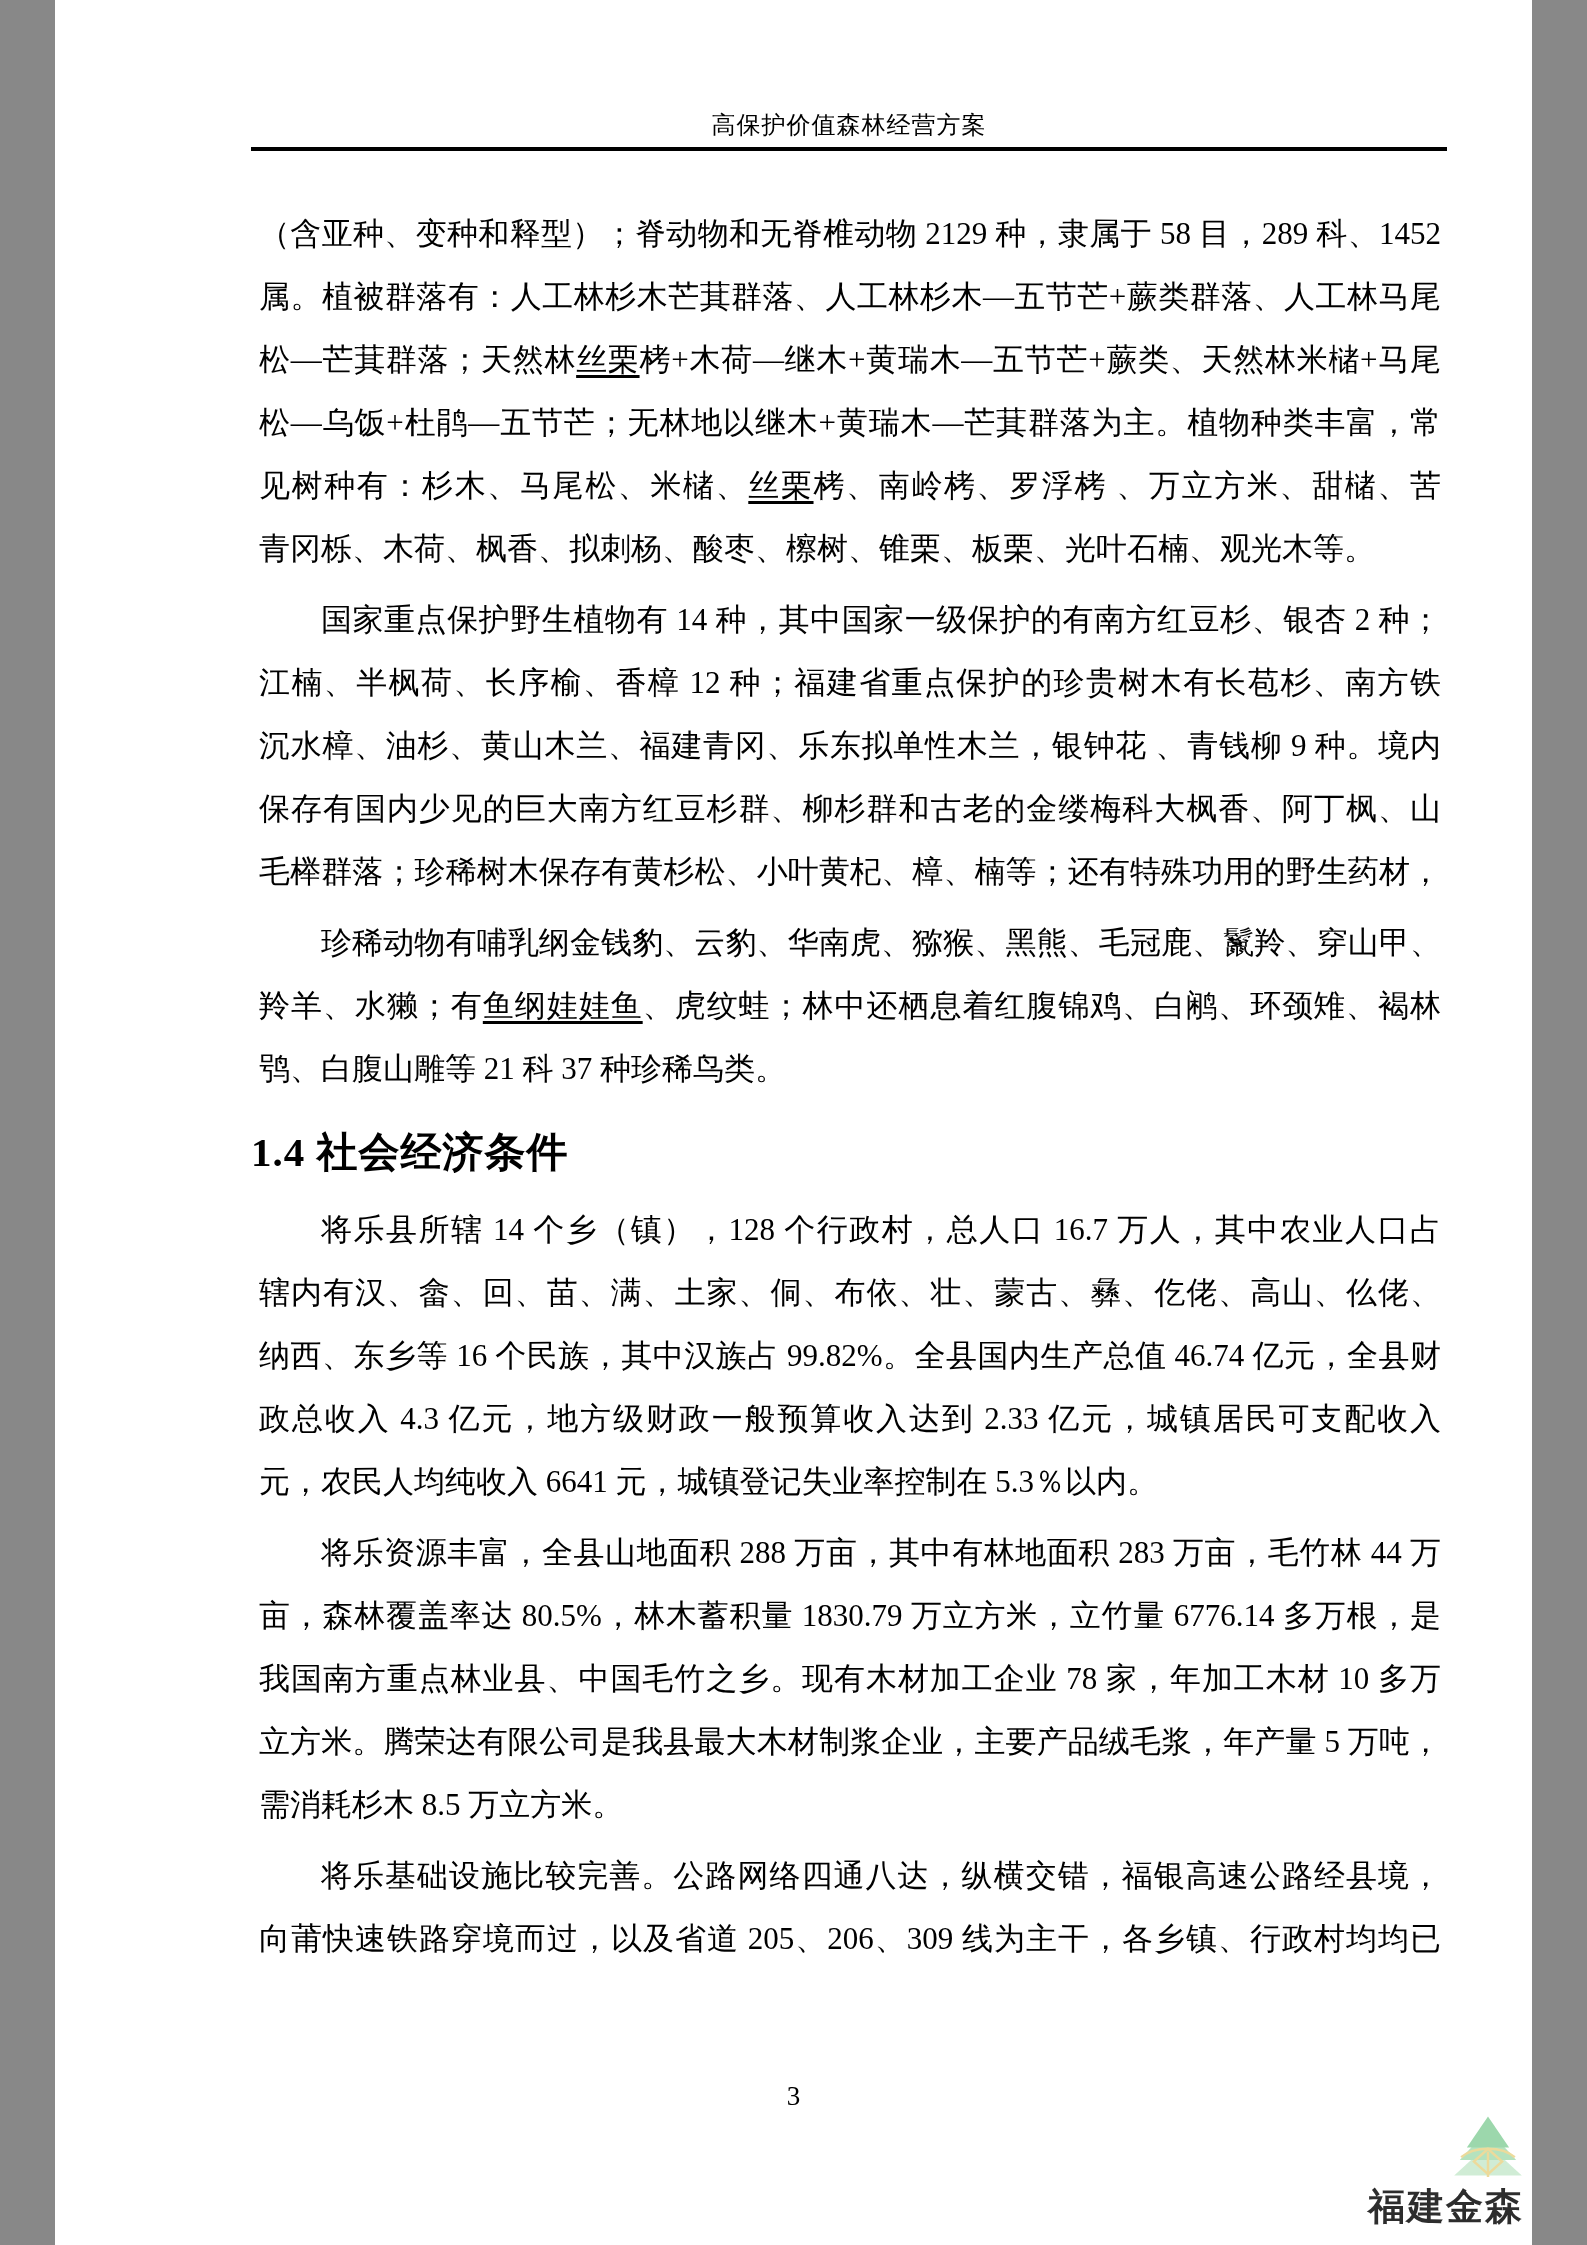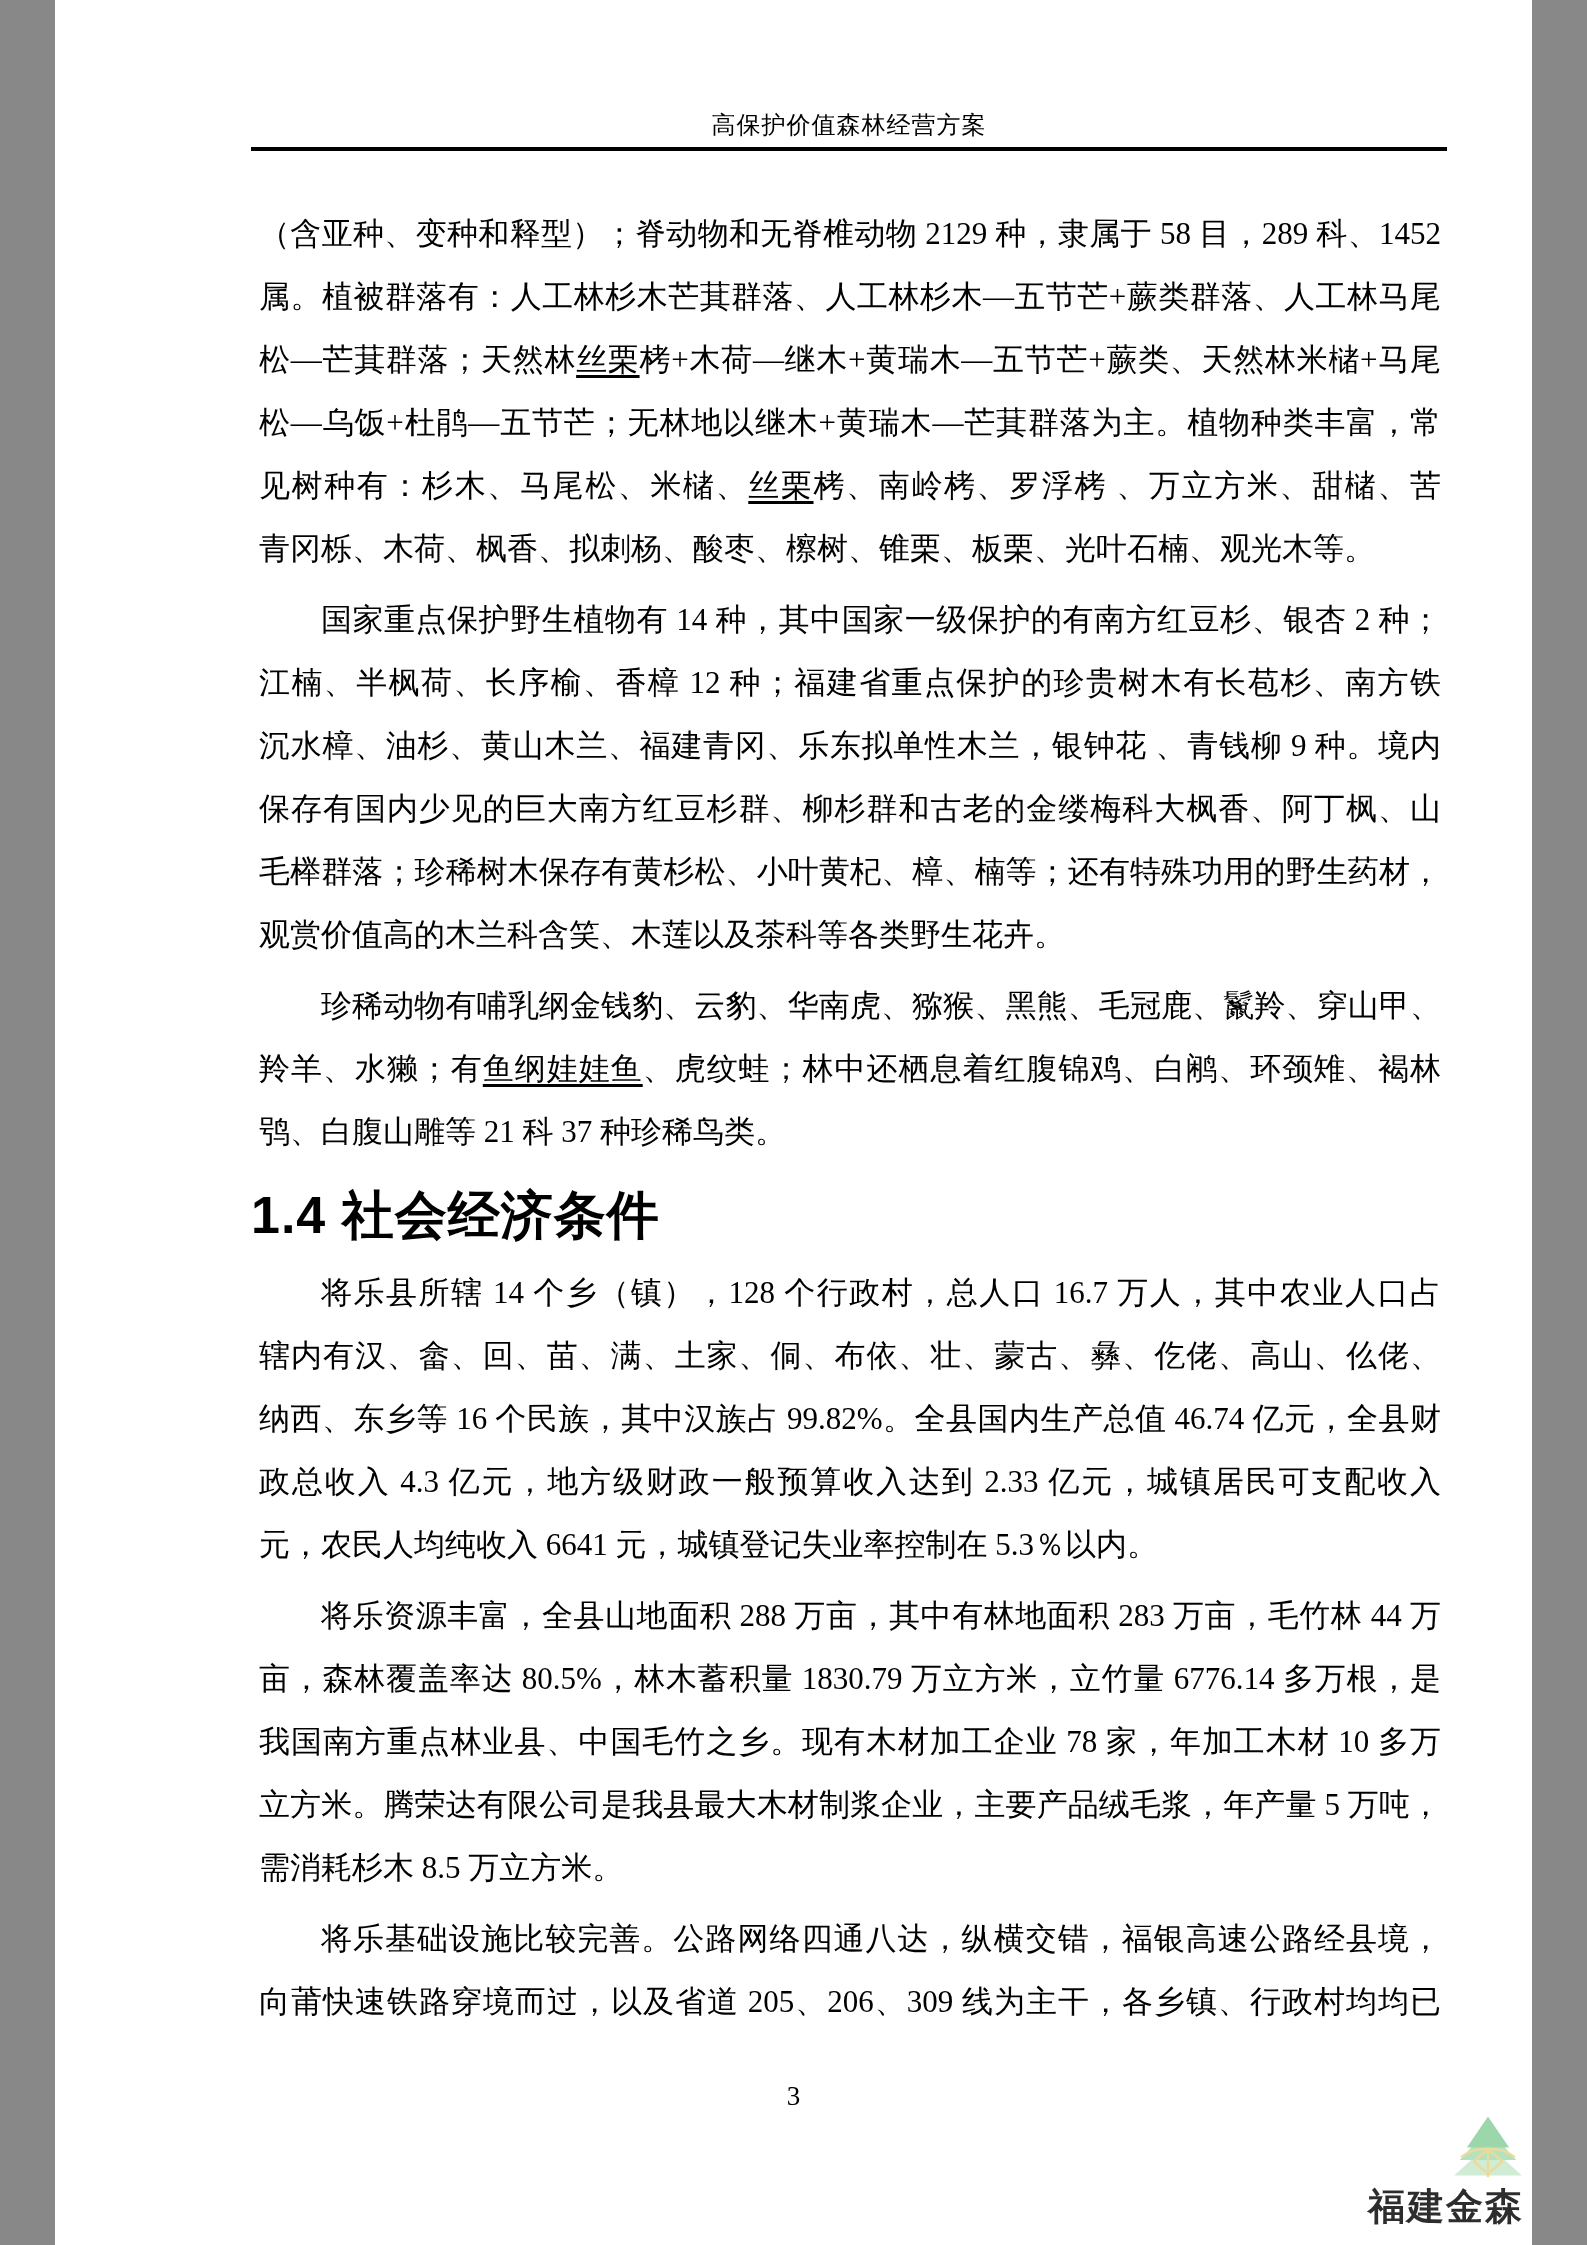--- a/index.html
+++ b/index.html
@@ -44,23 +44,23 @@
     text-align: justify;
     text-align-last: justify;
     text-justify: inter-character;
     overflow: hidden;
     height: 63px;
   }
   .line.short { text-align-last: left; }
   .line.indent { text-indent: 62px; }
   .u { text-decoration: underline; text-underline-offset: 5px; }
   .section-heading {
-    font-family: Liberation Sans, sans-serif;
+    font-family: Liberation Serif, serif;
     font-weight: bold;
-    font-size: 52px;
+    font-size: 41px;
     line-height: 52px;
     margin: 26px 0 20px 0;
     letter-spacing: 1px;
   }
   .page-footer {
     position: absolute;
     top: 2080px;
     left: 0;
     width: 100%;
     text-align: center;
@@ -103,21 +103,20 @@
         <div class="line"><span>松—乌饭+杜鹃—五节芒；无林地以继木+黄瑞木—芒萁群落为主。植物种类丰富，常</span></div>
         <div class="line"><span>见树种有：杉木、马尾松、米槠、</span><span class="u">丝栗</span><span>栲、南岭栲、罗浮栲 、万立方米、甜槠、苦槠、</span></div>
         <div class="line short"><span>青冈栎、木荷、枫香、拟刺杨、酸枣、檫树、锥栗、板栗、光叶石楠、观光木等。</span></div>
       </div>
       <div class="paragraph">
         <div class="line indent"><span>国家重点保护野生植物有 14 种，其中国家一级保护的有南方红豆杉、银杏 2 种；</span></div>
         <div class="line"><span>江楠、半枫荷、长序榆、香樟 12 种；福建省重点保护的珍贵树木有长苞杉、南方铁杉、</span></div>
         <div class="line"><span>沉水樟、油杉、黄山木兰、福建青冈、乐东拟单性木兰，银钟花 、青钱柳 9 种。境内</span></div>
         <div class="line"><span>保存有国内少见的巨大南方红豆杉群、柳杉群和古老的金缕梅科大枫香、阿丁枫、山</span></div>
         <div class="line"><span>毛榉群落；珍稀树木保存有黄杉松、小叶黄杞、樟、楠等；还有特殊功用的野生药材，</span></div>
-        <div class="line short"><span>观赏价值高的木兰科含笑、木莲以及茶科等各类野生花卉。</span></div>
       </div>
       <div class="paragraph">
         <div class="line indent"><span>珍稀动物有哺乳纲金钱豹、云豹、华南虎、猕猴、黑熊、毛冠鹿、鬣羚、穿山甲、</span></div>
         <div class="line"><span>羚羊、水獭；有</span><span class="u">鱼纲娃娃鱼</span><span>、虎纹蛙；林中还栖息着红腹锦鸡、白鹇、环颈雉、褐林</span></div>
         <div class="line short"><span>鸮、白腹山雕等 21 科 37 种珍稀鸟类。</span></div>
       </div>
       <h2 class="section-heading">1.4 社会经济条件</h2>
       <div class="paragraph">
         <div class="line indent"><span>将乐县所辖 14 个乡（镇），128 个行政村，总人口 16.7 万人，其中农业人口占 75%，</span></div>
         <div class="line"><span>辖内有汉、畲、回、苗、满、土家、侗、布依、壮、蒙古、彝、仡佬、高山、仫佬、</span></div>

